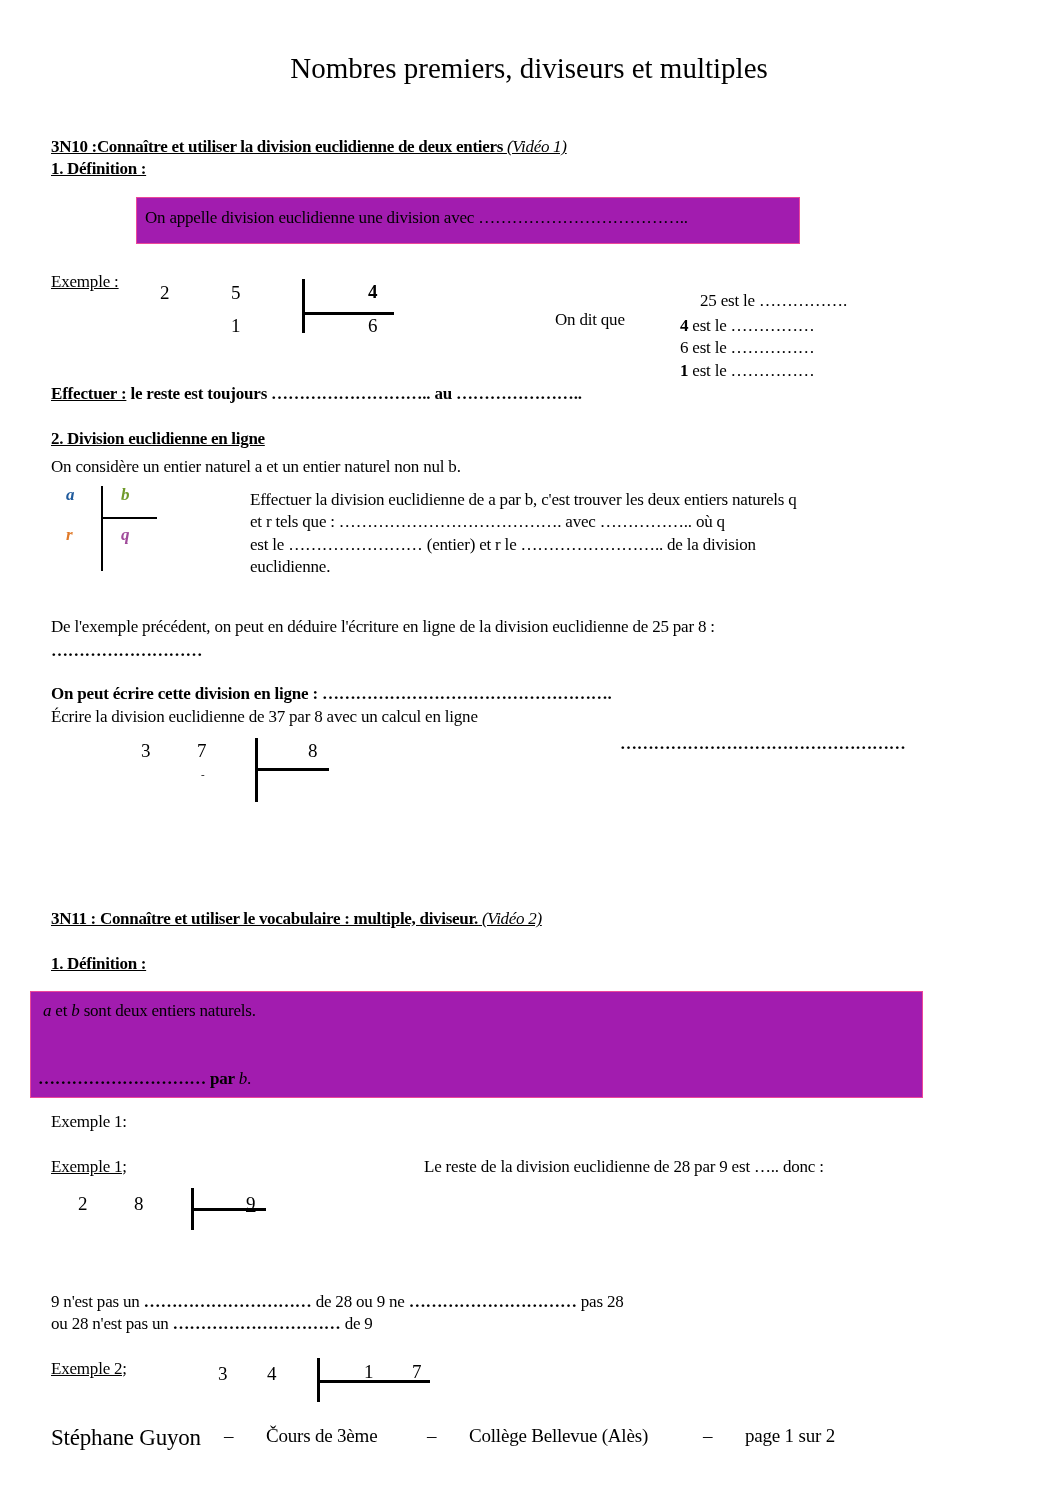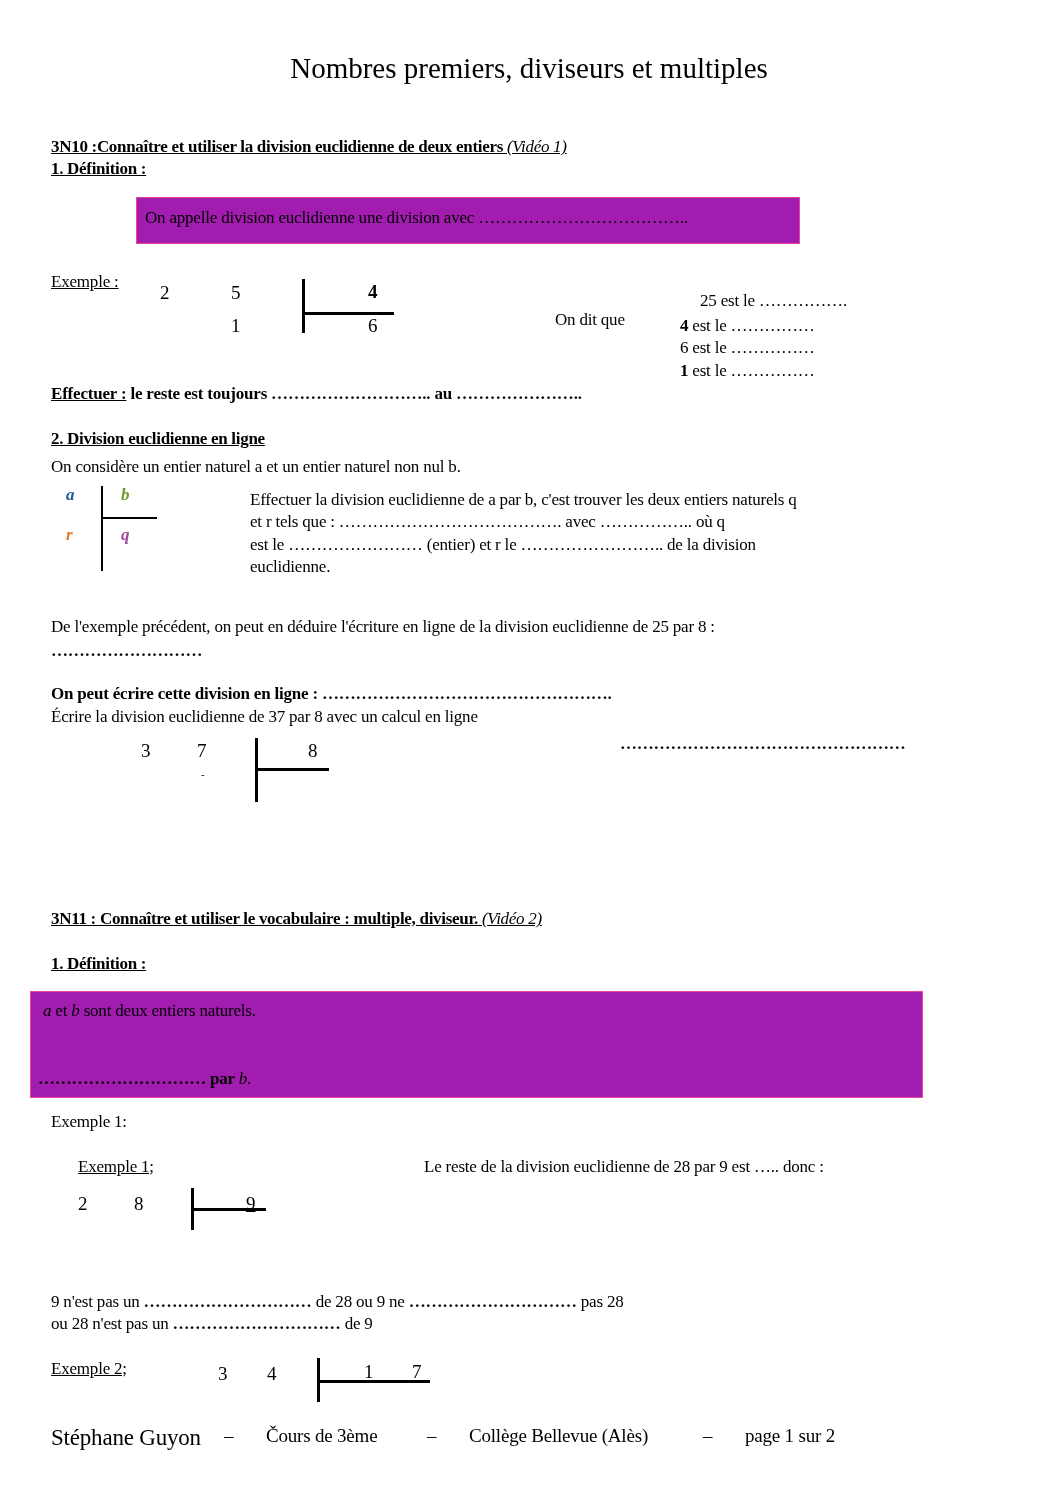--- a/index.html
+++ b/index.html
@@ -99,21 +99,21 @@
 <div class="box" style="left:30px; top:991px; width:893px; height:107px;">
   <div class="abs txt" style="left:12px; top:9px;">
     <span class="i">a</span><span> et </span><span class="i">b</span><span> sont deux entiers naturels.</span>
   </div>
   <div class="abs txt" style="left:7px; top:77px;">
     <span class="b">………………………… par </span><span class="i">b</span><span>.</span>
   </div>
 </div>
 
 <div class="abs txt" style="left:51px; top:1112px;">Exemple 1:</div>
-<div class="abs txt u" style="left:51px; top:1157px;margin-left:27px;">Exemple  1;</div>
+<div class="abs txt u" style="left:51px; top:1157px;">Exemple  1;</div>
 <div class="abs txt" style="left:424px; top:1157px;">Le reste de la division euclidienne de 28 par 9 est ….. donc :</div>
 
 <div class="abs num" style="left:78px; top:1193px;">2</div>
 <div class="abs num" style="left:134px; top:1193px;">8</div>
 <div class="abs num" style="left:246px; top:1193px; text-decoration:underline;">9</div>
 <div class="vline" style="left:191px; top:1188px; height:42px;"></div>
 <div class="hline" style="left:191px; top:1208px; width:75px;"></div>
 
 <div class="abs txt" style="left:51px; top:1292px;">
   <span>9 n'est pas un </span><span class="b">…………………………</span><span> de 28 ou 9 ne </span><span class="b">…………………………</span><span> pas 28</span>

